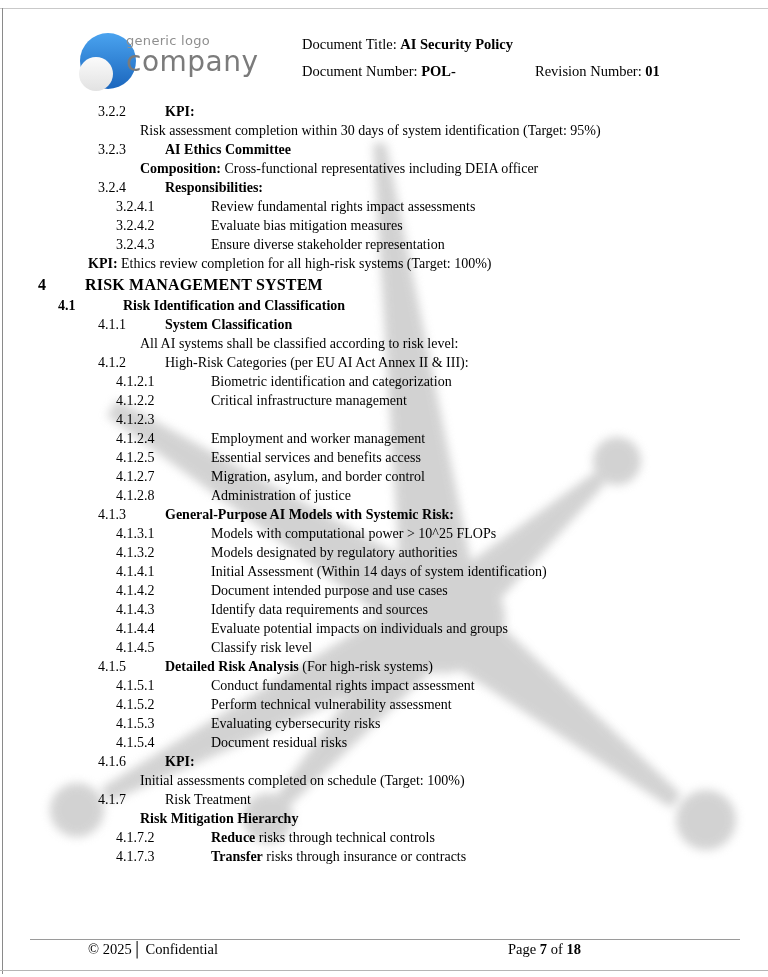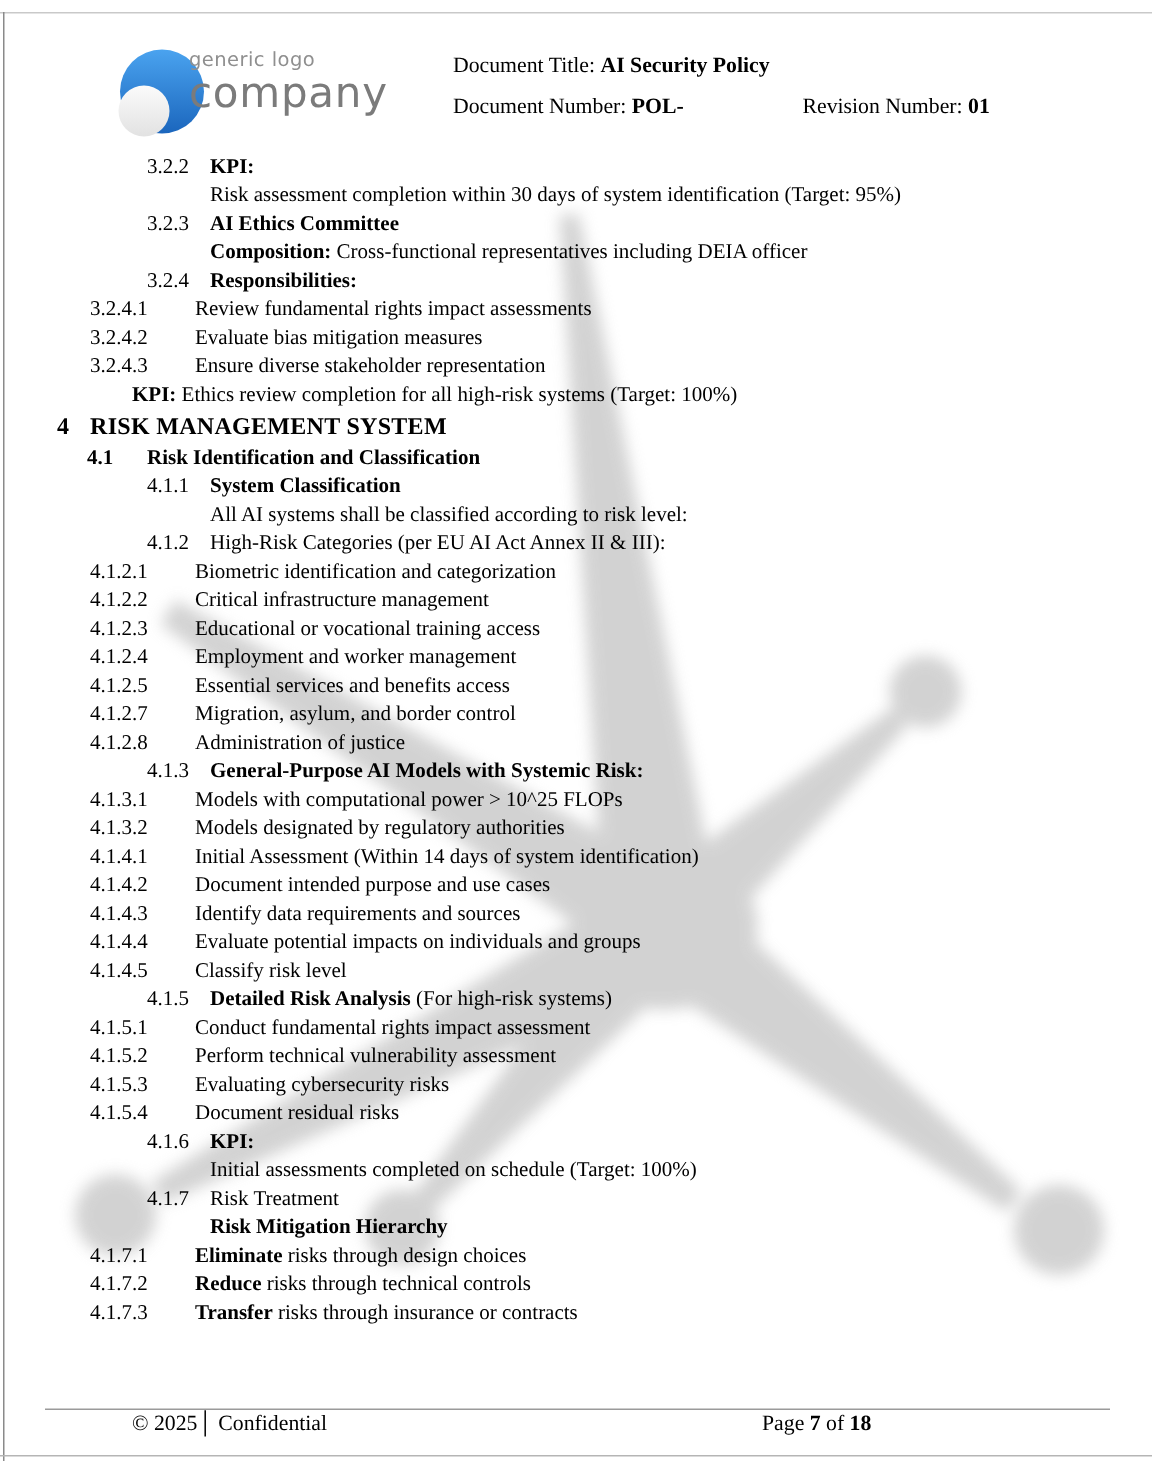--- a/index.html
+++ b/index.html
@@ -28,30 +28,30 @@
   .logo-small{font-size:13px;color:#8f8f8f;letter-spacing:.3px;line-height:15px;}
   .logo-large{font-size:28px;color:#7b7b7b;letter-spacing:.5px;line-height:30px;margin-top:-1px;}
   .hline{position:absolute;font-size:14.5px;white-space:nowrap;}
   .doc-title{left:302px;top:36px;}
   .doc-number{left:302px;top:63px;}
   .doc-revision{left:535px;top:63px;}
   .hline b{font-weight:bold;}
 
   
   .rows{position:absolute;left:0;top:102px;width:768px;}
-  .row{display:flex;align-items:baseline;font-size:14px;line-height:19px;height:19px;white-space:nowrap;}
+  .row{display:flex;align-items:baseline;font-size:14px;line-height:19px;height:19px;white-space:nowrap;gap:25px;}
   .row .num{flex:0 0 auto;}
   .row .txt{flex:0 0 auto;}
   .row b{font-weight:bold;}
   .row.h1{font-size:16px;line-height:23px;height:23px;font-weight:bold;letter-spacing:.2px;}
   .row.h1 .num{margin-left:38px;width:22px;}
   .row.l2 .num{margin-left:58px;width:40px;font-weight:bold;}
   .row.l2 .txt{font-weight:bold;}
   .row.l3 .num{margin-left:98px;width:42px;}
-  .row.l4 .num{margin-left:60px;width:70px;}
+  .row.l4 .num{margin-left:116px;width:70px;}
   .row.c3{padding-left:140px;}
   .row.kpi{padding-left:88px;align-items:flex-end;}
 
   
   .footer-line{position:absolute;left:30px;top:939px;width:710px;height:0;border-top:1px solid #9a9a9a;}
   .footer-text{position:absolute;top:941px;font-size:14.5px;white-space:nowrap;}
   .footer-copy{left:88px;}
   .footer-page{left:508px;}
   .footer-text b{font-weight:bold;}
 </style>
@@ -167,21 +167,20 @@
       <div class="row l4">
         <span class="num">4.1.2.1</span>
         <span class="txt">Biometric identification and categorization</span>
       </div>
       <div class="row l4">
         <span class="num">4.1.2.2</span>
         <span class="txt">Critical infrastructure management</span>
       </div>
       <div class="row l4">
         <span class="num">4.1.2.3</span>
-        <span class="txt">Educational or vocational training access</span>
       </div>
       <div class="row l4">
         <span class="num">4.1.2.4</span>
         <span class="txt">Employment and worker management</span>
       </div>
       <div class="row l4">
         <span class="num">4.1.2.5</span>
         <span class="txt">Essential services and benefits access</span>
       </div>
       <div class="row l4">
@@ -250,24 +249,20 @@
       </div>
       <div class="row c3">
         <span class="txt">Initial assessments completed on schedule (Target: 100%)</span>
       </div>
       <div class="row l3">
         <span class="num">4.1.7</span>
         <span class="txt">Risk Treatment</span>
       </div>
       <div class="row c3">
         <span class="txt"><b>Risk Mitigation Hierarchy</b></span>
-      </div>
-      <div class="row l4">
-        <span class="num">4.1.7.1</span>
-        <span class="txt"><b>Eliminate</b> risks through design choices</span>
       </div>
       <div class="row l4">
         <span class="num">4.1.7.2</span>
         <span class="txt"><b>Reduce</b> risks through technical controls</span>
       </div>
       <div class="row l4">
         <span class="num">4.1.7.3</span>
         <span class="txt"><b>Transfer</b> risks through insurance or contracts</span>
       </div>
     </div>

